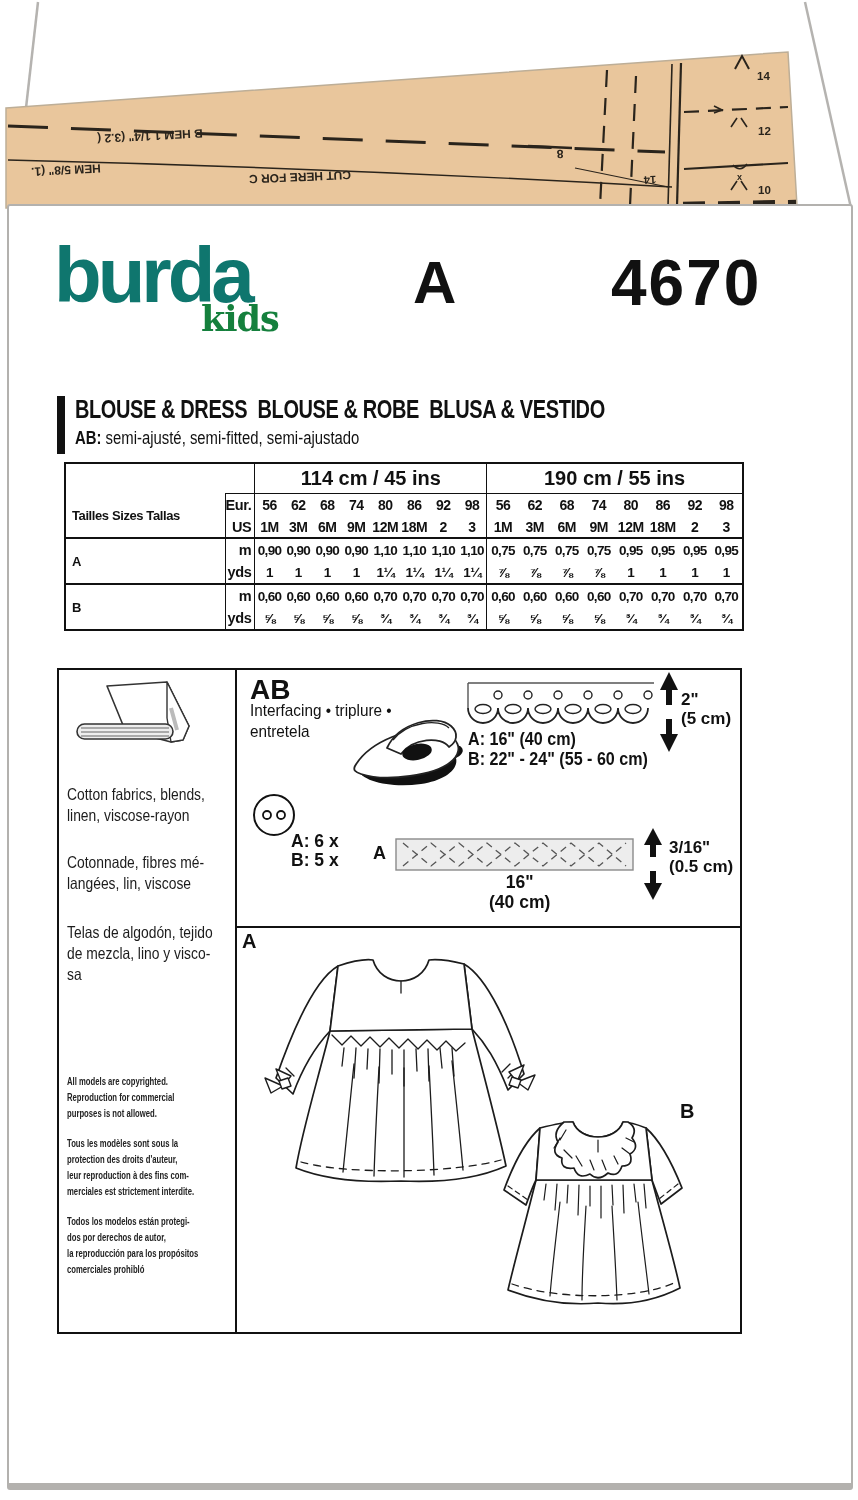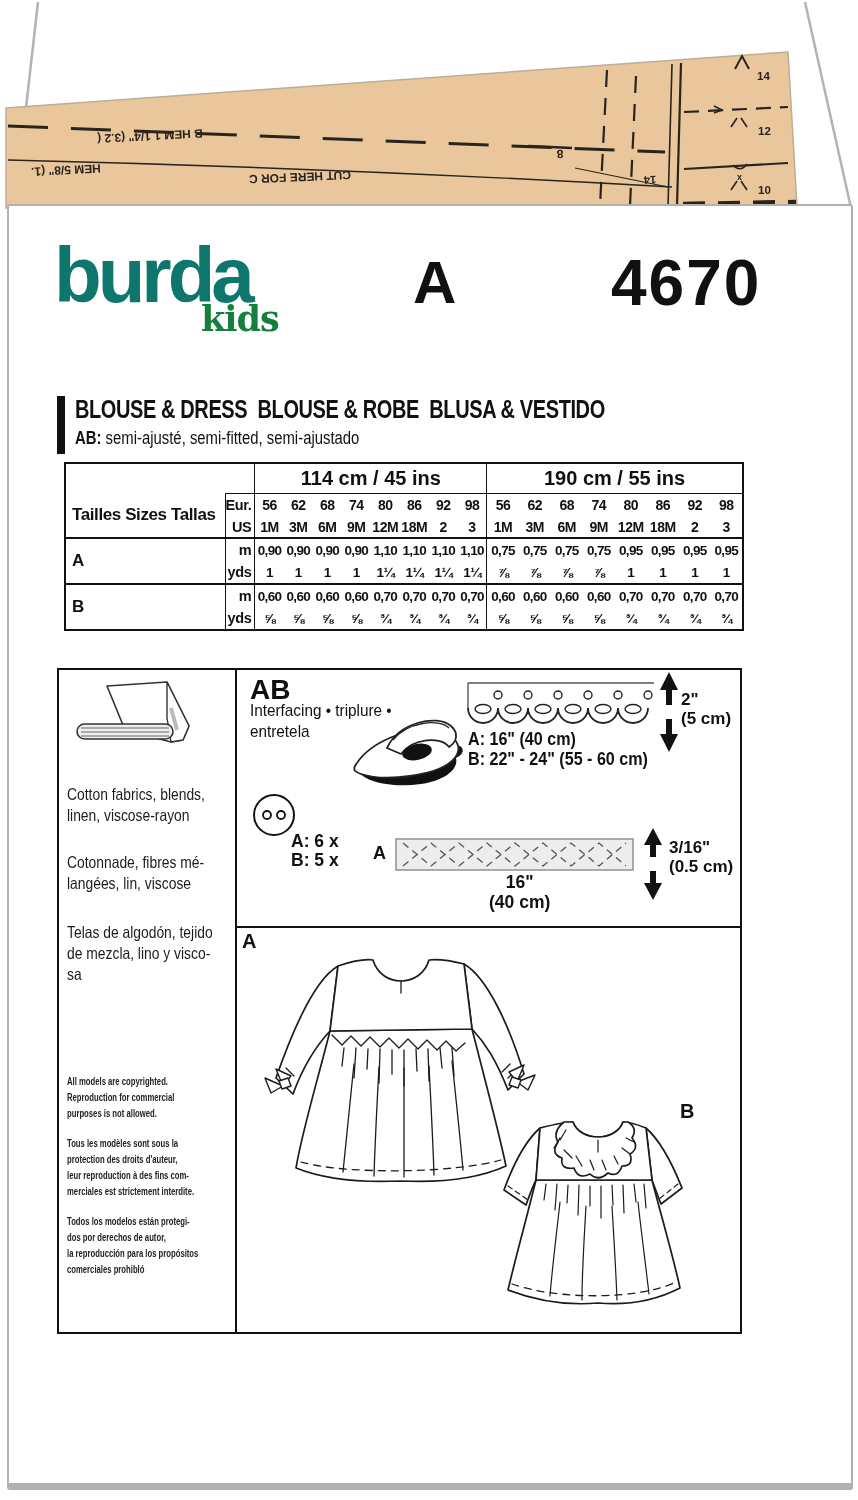--- a/index.html
+++ b/index.html
@@ -25,21 +25,21 @@
               transform:scaleX(.8);transform-origin:left top;letter-spacing:-.5px;}
   .fit-line{left:66px;top:222px;font-size:17.5px;white-space:pre;
             transform:scaleX(.85);transform-origin:left top;}
   .fit-line b{font-weight:bold;}
 
   
   .size-table{position:absolute;left:55px;top:256px;border-collapse:collapse;
               table-layout:fixed;border:2.5px solid #111;}
   .size-table td{padding:0;margin:0;text-align:center;font-weight:bold;
                  font-size:14px;letter-spacing:-.4px;white-space:nowrap;overflow:visible;}
-  .size-table td.lbl{text-align:left;padding-left:6px;font-size:17px;}
+  .size-table td.lbl{text-align:left;padding-left:6px;font-size:13px;}
   .size-table td.unit{text-align:right;padding-right:3px;border-left:1.5px solid #111;
                       border-right:1.5px solid #111;font-size:14.5px;}
   .size-table td.gh{font-size:20px;letter-spacing:0;}
   .size-table td.gs{border-left:1.5px solid #111;}
   .size-table td.top{border-top:1.5px solid #111;}
   .size-table tr.rule td{border-top:2px solid #111;}
   .size-table td.val{font-size:13.5px;letter-spacing:-.6px;}
 
   
   .main-panel{left:48px;top:462px;width:685px;height:666px;border:2px solid #111;

